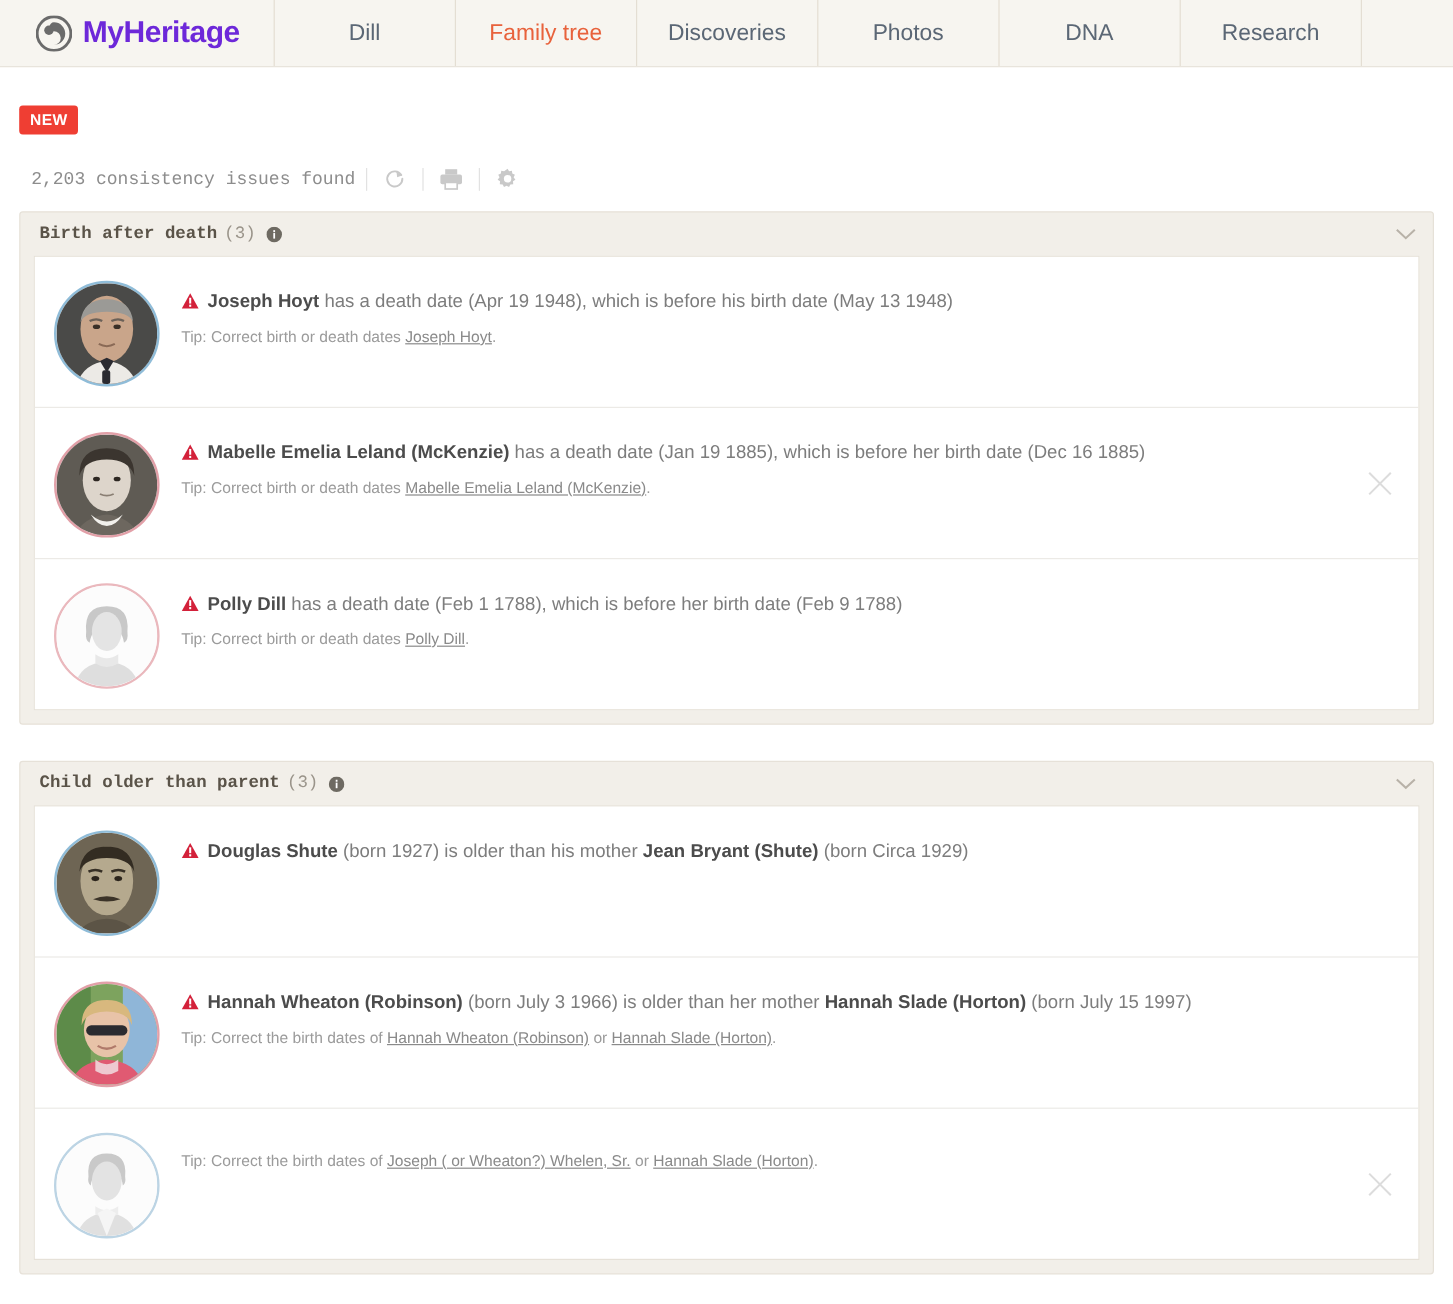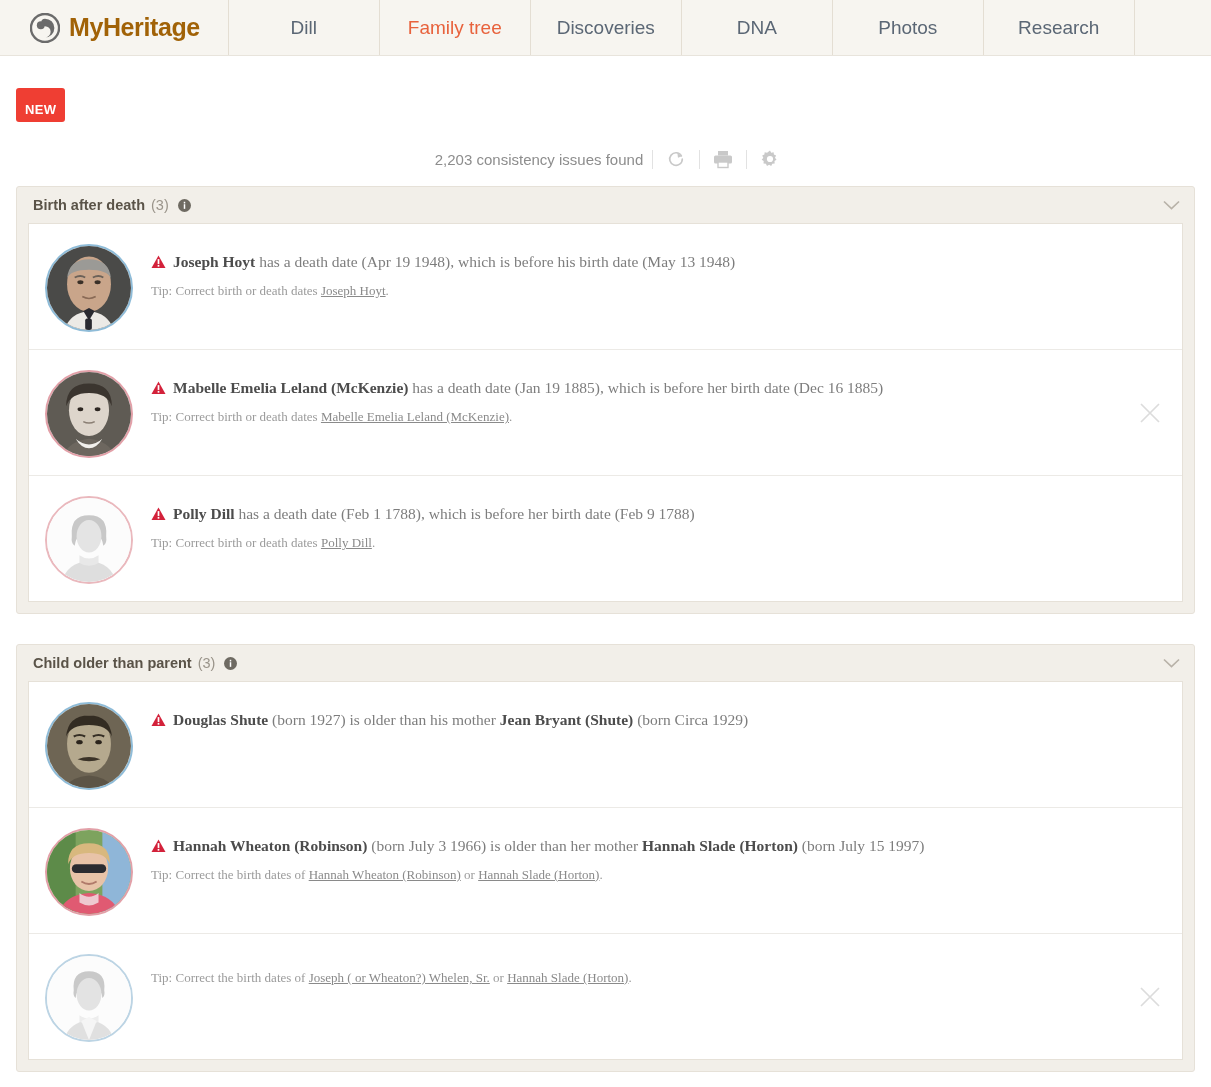--- a/index.html
+++ b/index.html
@@ -19,21 +19,21 @@
     display: flex;
     align-items: stretch;
   }
   .brand {
     display: flex; align-items: center;
     padding: 0 28px 0 30px;
     gap: 9px;
   }
   .brand-logo { width: 30px; height: 30px; display:block; }
   .brand-name {
-    font-size: 25px; font-weight: bold; color: #a16207;
+    font-size: 25px; font-weight: bold; color: #6d28d9;
     letter-spacing: -0.4px;
   }
   .nav-items { display: flex; align-items: stretch; }
   .nav-item {
     display: flex; align-items: center; justify-content: center;
     min-width: 151px;
     font-size: 19px;
     color: #5b6775;
     border-left: 1px solid #e4ded3;
     cursor: pointer;
@@ -45,28 +45,28 @@
   
   .page-head { padding: 30px 0 0 16px; }
   .title-row { display: flex; align-items: center; gap: 13px; }
   .page-title {
     font-size: 34px; color: #5e5e5e; font-weight: normal;
     letter-spacing: -0.2px;
   }
   .new-badge {
     background: #ef3e33; color: #fff;
     font-size: 13px; font-weight: bold;
-    padding: 14px 9px 5px; border-radius: 3px;
+    padding: 4px 9px 5px; border-radius: 3px;
     letter-spacing: 0.3px;
     position: relative; top: 2px;
   }
 
   .subhead-row {
-    display: flex; align-items: center; justify-content: center;
-    margin-top: 25px; padding-right: 18px;
+    display: flex; align-items: center; justify-content: flex-start;
+    margin-top: 25px; padding-right: 18px; font-family: Liberation Mono, monospace;
   }
   .issues-count { font-size: 15px; color: #8d8d8d; padding-left: 10px; }
   .tools { display: flex; align-items: center; }
   .tool-sep { width: 1px; height: 19px; background: #e2e2e2; margin: 0 9px; }
   .tool-btn {
     width: 28px; height: 28px; display: flex;
     align-items: center; justify-content: center; cursor: pointer;
   }
 
   
@@ -75,32 +75,32 @@
     background: #f2efe9;
     border: 1px solid #e6e1d8;
     border-radius: 3px;
     padding-bottom: 11px;
   }
   .section-head {
     height: 36px;
     display: flex; align-items: center;
     padding: 0 14px 0 16px;
     cursor: pointer;
+    font-family: Liberation Mono, monospace;
   }
   .section-title { font-size: 14.5px; font-weight: bold; color: #5a5348; }
   .section-count { font-size: 14.5px; color: #9a948a; margin-left: 6px; font-weight: normal; }
   .info-icon { margin-left: 9px; display: flex; }
   .section-chevron { margin-left: auto; display: flex; }
 
   
   .issue-list {
     background: #ffffff;
     border: 1px solid #e6e1d8;
     margin: 0 11px;
-    font-family: Liberation Serif, serif;
   }
   .issue-row {
     display: flex;
     align-items: flex-start;
     padding: 16px 14px 17px 14px;
     position: relative;
     min-height: 122px;
   }
   .issue-row + .issue-row { border-top: 1px solid #eceae6; }
 
@@ -146,22 +146,22 @@
       <circle cx="16" cy="16" r="15" fill="none" stroke="#6b6b6b" stroke-width="2.6"></circle>
       <path d="M16 6 a10 10 0 0 1 0 20 a6 6 0 0 0 0 -12 a4 4 0 0 1 0 -8 z" fill="#6b6b6b"></path>
       <circle cx="11.5" cy="13" r="4.2" fill="#6b6b6b"></circle>
     </svg>
     <span class="brand-name">MyHeritage</span>
   </div>
   <div class="nav-items">
     <div class="nav-item">Dill</div>
     <div class="nav-item active">Family tree</div>
     <div class="nav-item">Discoveries</div>
+    <div class="nav-item">Photos</div>
     <div class="nav-item">DNA</div>
-    <div class="nav-item">Photos</div>
     <div class="nav-item">Research</div>
     <div class="nav-end"></div>
   </div>
 </div>
 
 <div class="page-head">
   <div class="title-row">
     <div class="new-badge">NEW</div>
   </div>
   <div class="subhead-row">

